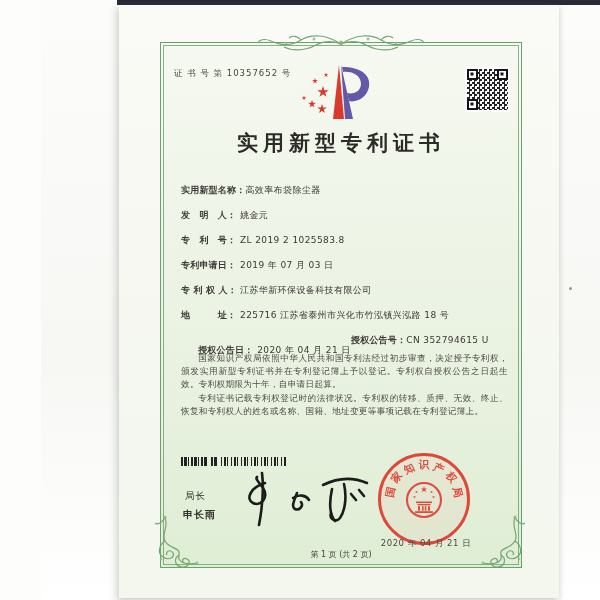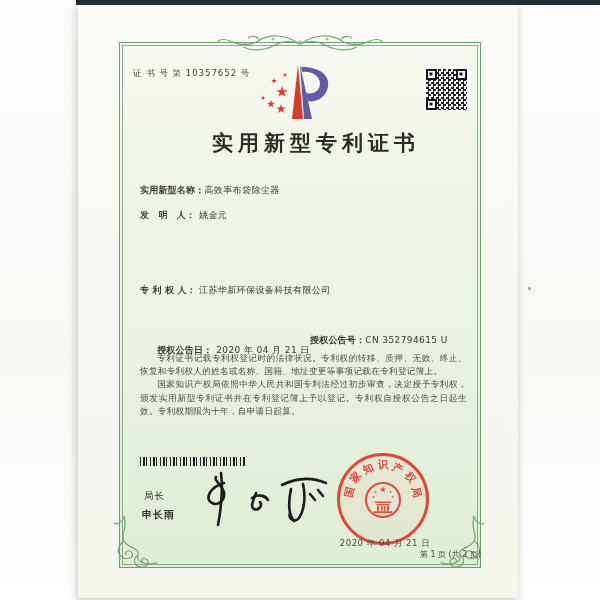--- a/index.html
+++ b/index.html
@@ -1,42 +1,42 @@
 <!DOCTYPE html>
 <html style="--frame-green: #69a06b; --seal-red: #dd3a2c;"><head>
 <meta charset="utf-8">
 <style>
   html,body{margin:0;padding:0;}
   body{
     width:600px;height:600px;overflow:hidden;position:relative;
     background:#fdfdfc;
     font-family:"DejaVu Sans","Liberation Sans",sans-serif;
   }
-  .photo{position:absolute;inset:0;background:linear-gradient(180deg,#fcfcfb 0%,#f7f7f4 60%,#ffffff 100%);}
+  .photo{position:absolute;inset:0;background:linear-gradient(180deg,#fcfcfb 0%,#f7f7f4 60%,#ffffff 100%);margin-left:41px;}
   .top-band{position:absolute;left:76px;top:0;right:0;height:5px;background:#272b36;}
   .dust{position:absolute;width:3px;height:3px;border-radius:50%;background:#6d6d68;opacity:.7;}
 
   .paper{
     position:absolute;left:78px;top:5px;width:440px;height:593px;
     background:linear-gradient(180deg,#fafbf6 0%,#f6f8f1 40%,#f3f7ee 100%);
     box-shadow:-3px 3px 7px rgba(110,110,105,.28), 2px 2px 5px rgba(140,140,135,.18);
   }
   .inner-tint{
     position:absolute;left:41px;top:37px;width:362px;height:526px;
     background:linear-gradient(180deg,rgba(240,246,233,.35) 0%,rgba(231,241,222,.75) 55%,rgba(223,237,212,.95) 100%);
   }
   .frame{position:absolute;left:41px;top:37px;width:360px;height:524px;border:1px solid var(--frame-green,#69a06b);}
   .frame-inner{position:absolute;inset:2px;border:1px solid var(--frame-green,#69a06b);opacity:.8;}
   .ornament{position:absolute;pointer-events:none;}
 
   .cert-no{position:absolute;left:55px;top:63px;font-size:8.5px;color:#46443f;letter-spacing:1px;white-space:pre;}
   .title{
     position:absolute;left:41px;top:124px;width:362px;text-align:center;
     font-family:"DejaVu Serif","Liberation Serif",serif;
-    font-size:21px;font-weight:bold;color:#2d2b28;letter-spacing:5px;white-space:nowrap;padding-left:16px;
+    font-size:21px;font-weight:bold;color:#2d2b28;letter-spacing:5px;white-space:nowrap;
   }
   .qr{position:absolute;left:346px;top:62px;width:45px;height:45px;background:#fff;}
   .qr-body{position:absolute;inset:2px;background:repeating-conic-gradient(#17171a 0 25%,#fbfbfb 0 50%) 0 0/5px 5px;opacity:.95;}
   .finder{position:absolute;width:11px;height:11px;border:2.5px solid #141418;background:#fff;box-sizing:border-box;}
   .finder:after{content:"";position:absolute;left:2px;top:2px;width:2px;height:2px;background:#141418;box-shadow:0 0 0 .5px #141418;}
   .f-tl{left:2px;top:2px;} .f-tr{right:2px;top:2px;} .f-bl{left:2px;bottom:2px;}
 
   .row{position:absolute;left:62px;width:334px;height:14px;font-size:9px;color:#3e3c38;white-space:pre;}
   .row .lab{display:inline-block;min-width:59px;letter-spacing:.2px;font-weight:bold;}
   .row .val{letter-spacing:.4px;color:#3a3834;}
@@ -62,21 +62,21 @@
   .seal-char{
     position:absolute;width:12px;height:12px;text-align:center;
     font-size:10.5px;font-weight:bold;color:var(--seal-red,#dd3a2c);opacity:.9;
     font-family:"DejaVu Serif","Liberation Serif",serif;
   }
   .seal-emblem{position:absolute;left:26px;top:25px;opacity:.88;}
   .seal-date{
     position:absolute;left:247px;top:533px;width:120px;text-align:center;
     font-size:8.5px;color:#51463c;letter-spacing:.5px;white-space:pre;z-index:3;
   }
-  .page-info{position:absolute;left:41px;top:544px;width:362px;text-align:right;font-size:8px;color:#45433e;white-space:pre;}
+  .page-info{position:absolute;left:41px;top:544px;width:362px;text-align:center;font-size:8px;color:#45433e;white-space:pre;}
   .footer-note{position:absolute;left:41px;top:571px;width:362px;text-align:center;font-size:8.5px;color:#54524c;letter-spacing:2px;
     font-family:"DejaVu Serif","Liberation Serif",serif;}
 </style>
 </head>
 <body>
 
 <div class="photo">
   <div class="top-band"></div>
   <div class="dust" style="left:134px;top:31px"></div>
   <div class="dust" style="left:528px;top:287px"></div>
@@ -154,29 +154,32 @@
       <div class="qr-body"></div>
       <div class="finder f-tl"></div>
       <div class="finder f-tr"></div>
       <div class="finder f-bl"></div>
     </div>
 
     <div class="title">实用新型专利证书</div>
 
     <div class="row" style="top:179px"><span class="lab">实用新型名称：</span><span class="val">高效率布袋除尘器</span></div>
     <div class="row" style="top:204px"><span class="lab">发　明　人：</span><span class="val">姚金元</span></div>
+    <div class="row" style="top:229px"><span class="lab">专　利　号：</span><span class="val">ZL 2019 2 1025583.8</span></div>
+    <div class="row" style="top:254px"><span class="lab">专利申请日：</span><span class="val">2019 年 07 月 03 日</span></div>
     <div class="row" style="top:279px"><span class="lab">专 利 权 人：</span><span class="val">江苏华新环保设备科技有限公司</span></div>
+    <div class="row" style="top:304px"><span class="lab">地　　　址：</span><span class="val">225716 江苏省泰州市兴化市竹泓镇兴泓路 18 号</span></div>
     <div class="row" style="top:329px">
       <span class="lab">授权公告日：</span><span class="val">2020 年 04 月 21 日</span>
       <span class="pair2"><span class="lab" style="min-width:0">授权公告号：</span><span class="val">CN 352794615 U</span></span>
     </div>
 
     <div class="paras">
+      <p>国家知识产权局依照中华人民共和国专利法经过初步审查，决定授予专利权，颁发实用新型专利证书并在专利登记簿上予以登记。专利权自授权公告之日起生效。专利权期限为十年，自申请日起算。</p>
       <p>专利证书记载专利权登记时的法律状况。专利权的转移、质押、无效、终止、恢复和专利权人的姓名或名称、国籍、地址变更等事项记载在专利登记簿上。</p>
-      <p>国家知识产权局依照中华人民共和国专利法经过初步审查，决定授予专利权，颁发实用新型专利证书并在专利登记簿上予以登记。专利权自授权公告之日起生效。专利权期限为十年，自申请日起算。</p>
     </div>
 
     <div class="barcode"></div>
     <div class="director-label">局长</div>
     <div class="director-name">申长雨</div>
 
     <svg class="signature" width="150" height="64" viewBox="0 0 150 64">
       <g stroke="#1c1c1c" stroke-width="2.6" fill="none" stroke-linecap="round" stroke-linejoin="round">
         <path d="M34,16 C20,20 14,32 22,36 C30,40 38,30 32,21 C28,15 24,12 26,10"></path>
         <path d="M31,6 C33,22 31,42 28,58"></path>

